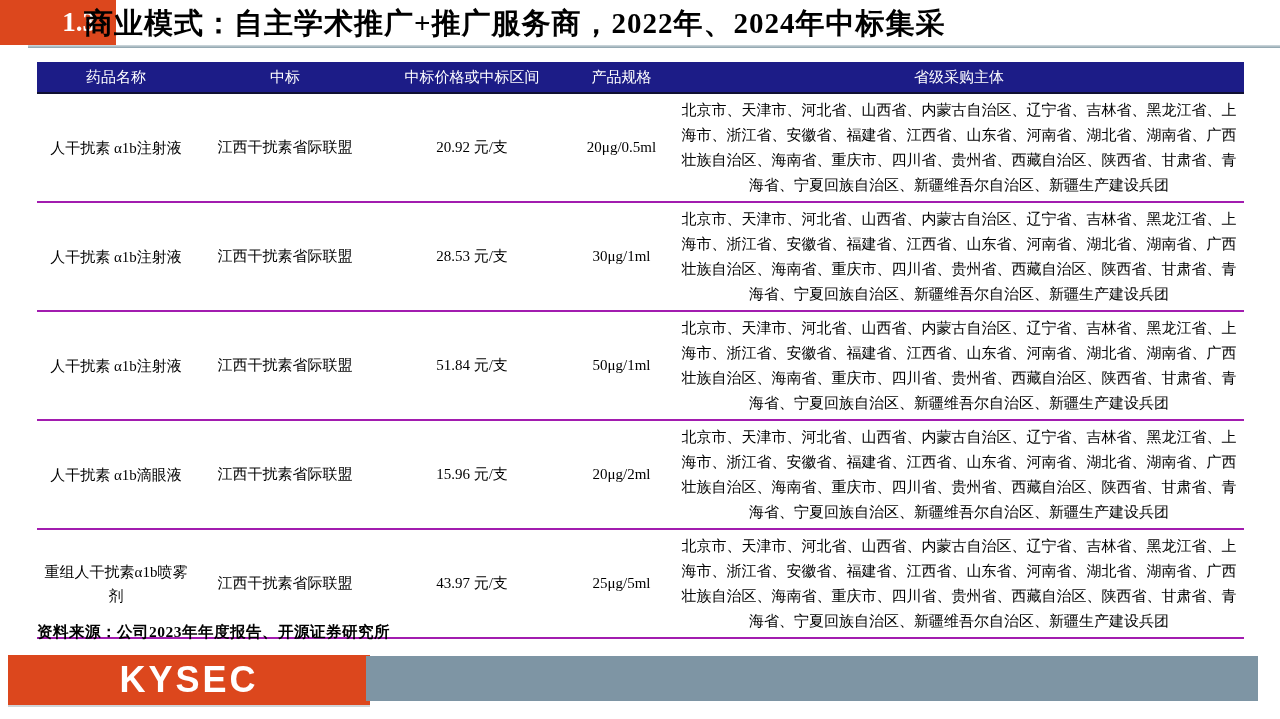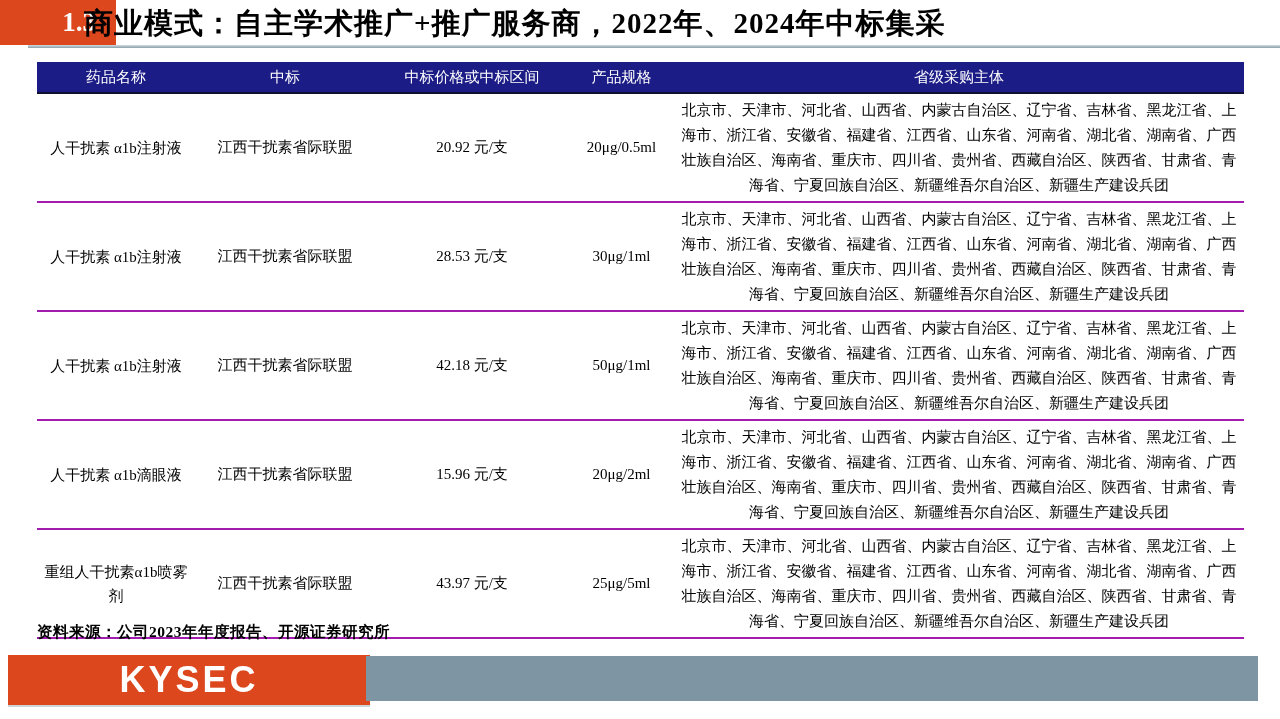--- a/index.html
+++ b/index.html
@@ -103,21 +103,21 @@
         <tr>
           <td class="c-drug">人干扰素 α1b注射液</td>
           <td class="c-bid">江西干扰素省际联盟</td>
           <td class="c-price">28.53 元/支</td>
           <td class="c-spec">30μg/1ml</td>
           <td class="c-prov">北京市、天津市、河北省、山西省、内蒙古自治区、辽宁省、吉林省、黑龙江省、上海市、浙江省、安徽省、福建省、江西省、山东省、河南省、湖北省、湖南省、广西壮族自治区、海南省、重庆市、四川省、贵州省、西藏自治区、陕西省、甘肃省、青海省、宁夏回族自治区、新疆维吾尔自治区、新疆生产建设兵团</td>
         </tr>
         <tr>
           <td class="c-drug">人干扰素 α1b注射液</td>
           <td class="c-bid">江西干扰素省际联盟</td>
-          <td class="c-price">42.18 元/支</td>
+          <td class="c-price">51.84 元/支</td>
           <td class="c-spec">50μg/1ml</td>
           <td class="c-prov">北京市、天津市、河北省、山西省、内蒙古自治区、辽宁省、吉林省、黑龙江省、上海市、浙江省、安徽省、福建省、江西省、山东省、河南省、湖北省、湖南省、广西壮族自治区、海南省、重庆市、四川省、贵州省、西藏自治区、陕西省、甘肃省、青海省、宁夏回族自治区、新疆维吾尔自治区、新疆生产建设兵团</td>
         </tr>
         <tr>
           <td class="c-drug">人干扰素 α1b滴眼液</td>
           <td class="c-bid">江西干扰素省际联盟</td>
           <td class="c-price">15.96 元/支</td>
           <td class="c-spec">20μg/2ml</td>
           <td class="c-prov">北京市、天津市、河北省、山西省、内蒙古自治区、辽宁省、吉林省、黑龙江省、上海市、浙江省、安徽省、福建省、江西省、山东省、河南省、湖北省、湖南省、广西壮族自治区、海南省、重庆市、四川省、贵州省、西藏自治区、陕西省、甘肃省、青海省、宁夏回族自治区、新疆维吾尔自治区、新疆生产建设兵团</td>
         </tr>

